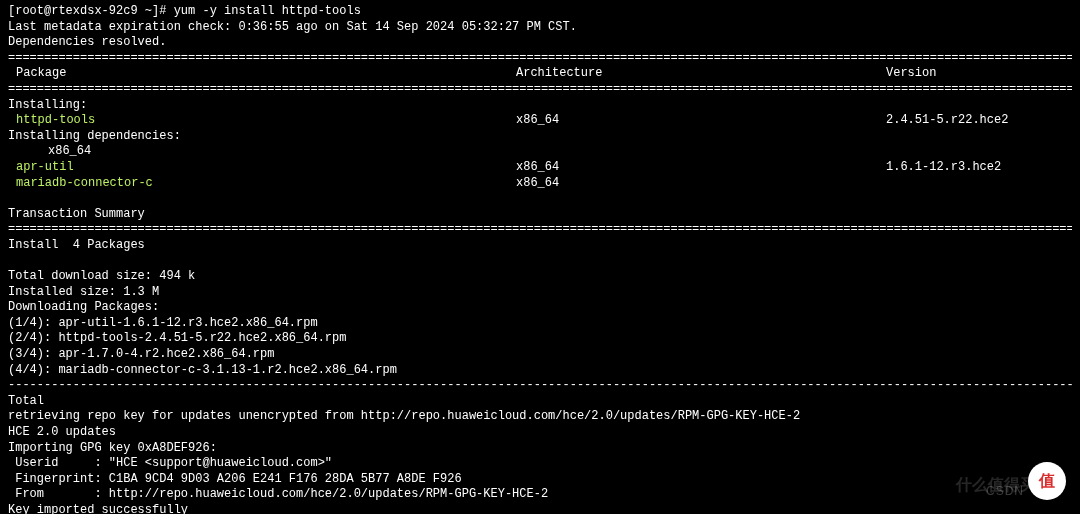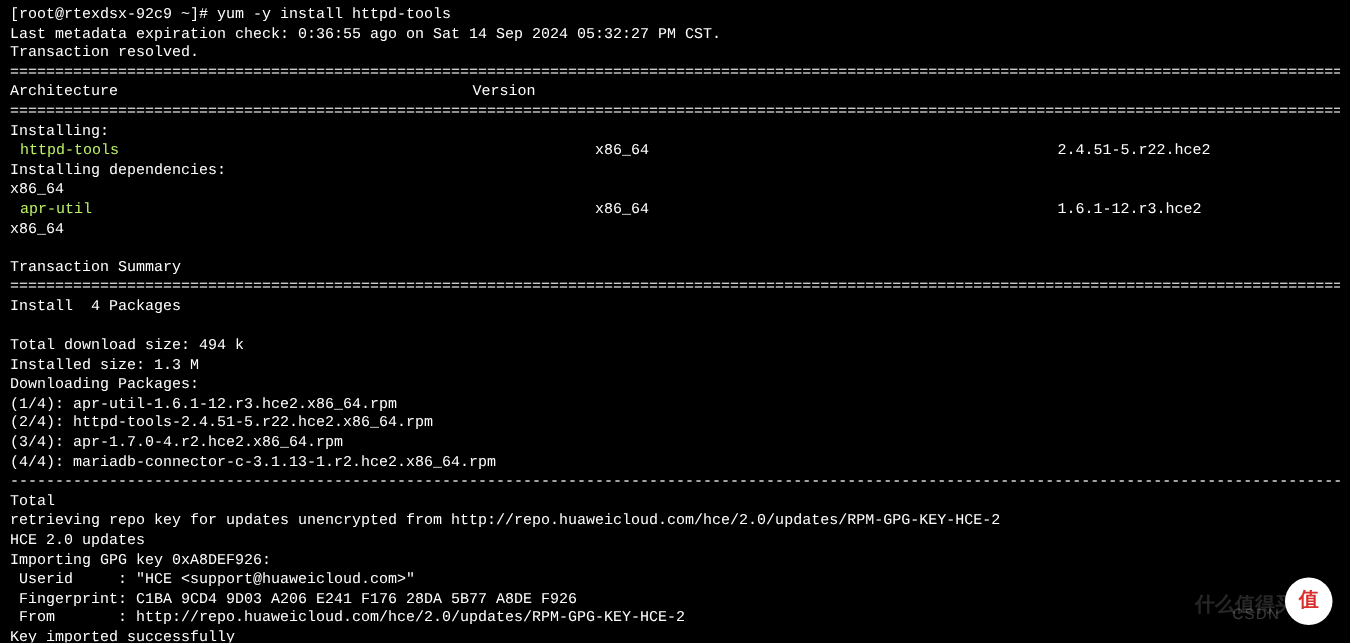--- a/index.html
+++ b/index.html
@@ -14,21 +14,21 @@
     height: 514px;
     box-sizing: border-box;
     overflow: hidden;
     position: relative;
   }
   .line { white-space: pre; }
   .green { color: #bef264; font-weight: normal; }
   .sep { overflow: hidden; width: 100%; white-space: nowrap; letter-spacing: 0; }
   .row { display: flex; }
   .col-pkg { width: 460px; white-space: pre; }
-  .col-arch { width: 370px; white-space: pre; }
+  .col-arch { width: 370px; white-space: pre; margin-left: 40px; }
   .col-ver { flex: 1; white-space: pre; }
   .indent { padding-left: 8px; }
   .watermark {
     position: absolute;
     right: 44px;
     bottom: 18px;
     color: rgba(255,255,255,0.15);
     font-size: 16px;
     font-family: sans-serif;
     font-weight: bold;
@@ -60,25 +60,26 @@
     font-family: sans-serif;
     letter-spacing: 1px;
     pointer-events: none;
   }
 </style>
 </head>
 <body>
 
 <div class="line">[root@rtexdsx-92c9 ~]# yum -y install httpd-tools</div>
 <div class="line">Last metadata expiration check: 0:36:55 ago on Sat 14 Sep 2024 05:32:27 PM CST.</div>
-<div class="line">Transaction resolved.</div>
+<div class="line">Dependencies resolved.</div>
 
 <div class="sep">====================================================================================================================================================================================</div>
 
 <div class="row">
+  <div class="col-pkg indent">Package</div>
   <div class="col-arch">Architecture</div>
   <div class="col-ver">Version</div>
 </div>
 
 <div class="sep">====================================================================================================================================================================================</div>
 
 <div class="line">Installing:</div>
 <div class="row">
   <div class="col-pkg indent green">httpd-tools</div>
   <div class="col-arch">x86_64</div>
@@ -88,20 +89,21 @@
 <div class="line">Installing dependencies:</div>
 <div class="row">
   <div class="col-arch">x86_64</div>
 </div>
 <div class="row">
   <div class="col-pkg indent green">apr-util</div>
   <div class="col-arch">x86_64</div>
   <div class="col-ver">1.6.1-12.r3.hce2</div>
 </div>
 <div class="row">
+  <div class="col-pkg indent green">mariadb-connector-c</div>
   <div class="col-arch">x86_64</div>
 </div>
 
 <div class="line">&nbsp;</div>
 <div class="line">Transaction Summary</div>
 <div class="sep">====================================================================================================================================================================================</div>
 <div class="line">Install  4 Packages</div>
 <div class="line">&nbsp;</div>
 <div class="line">Total download size: 494 k</div>
 <div class="line">Installed size: 1.3 M</div>

